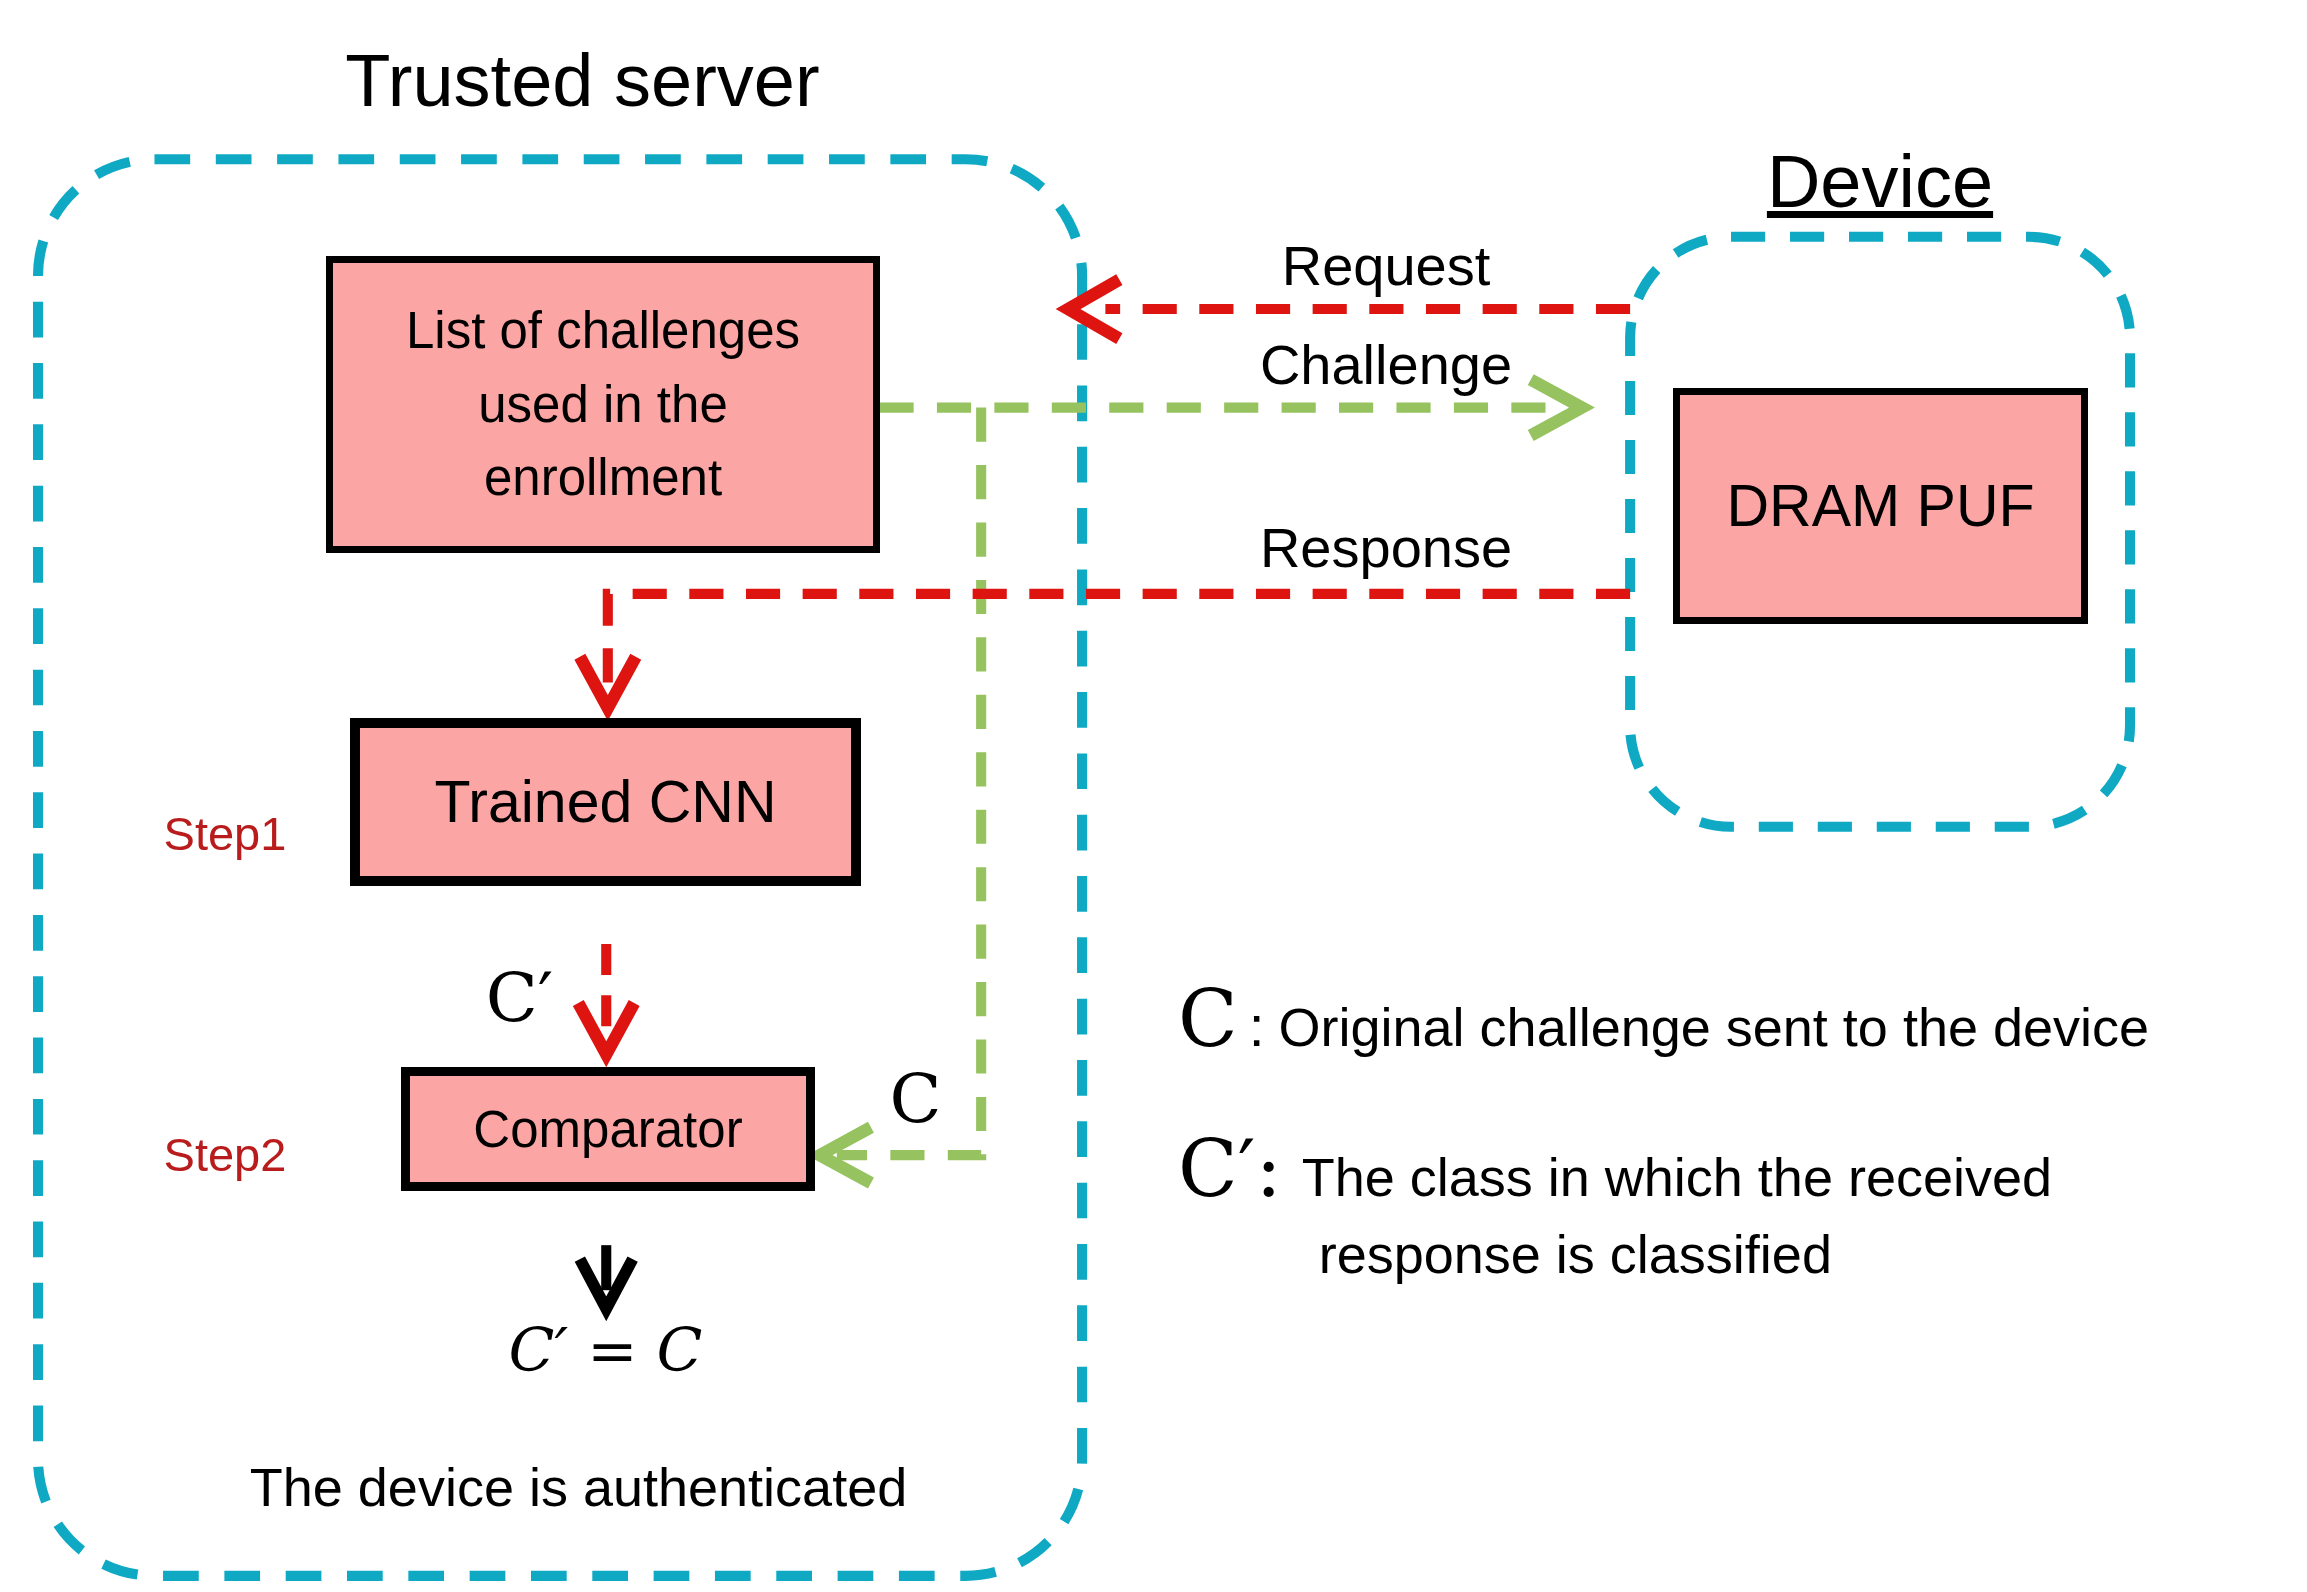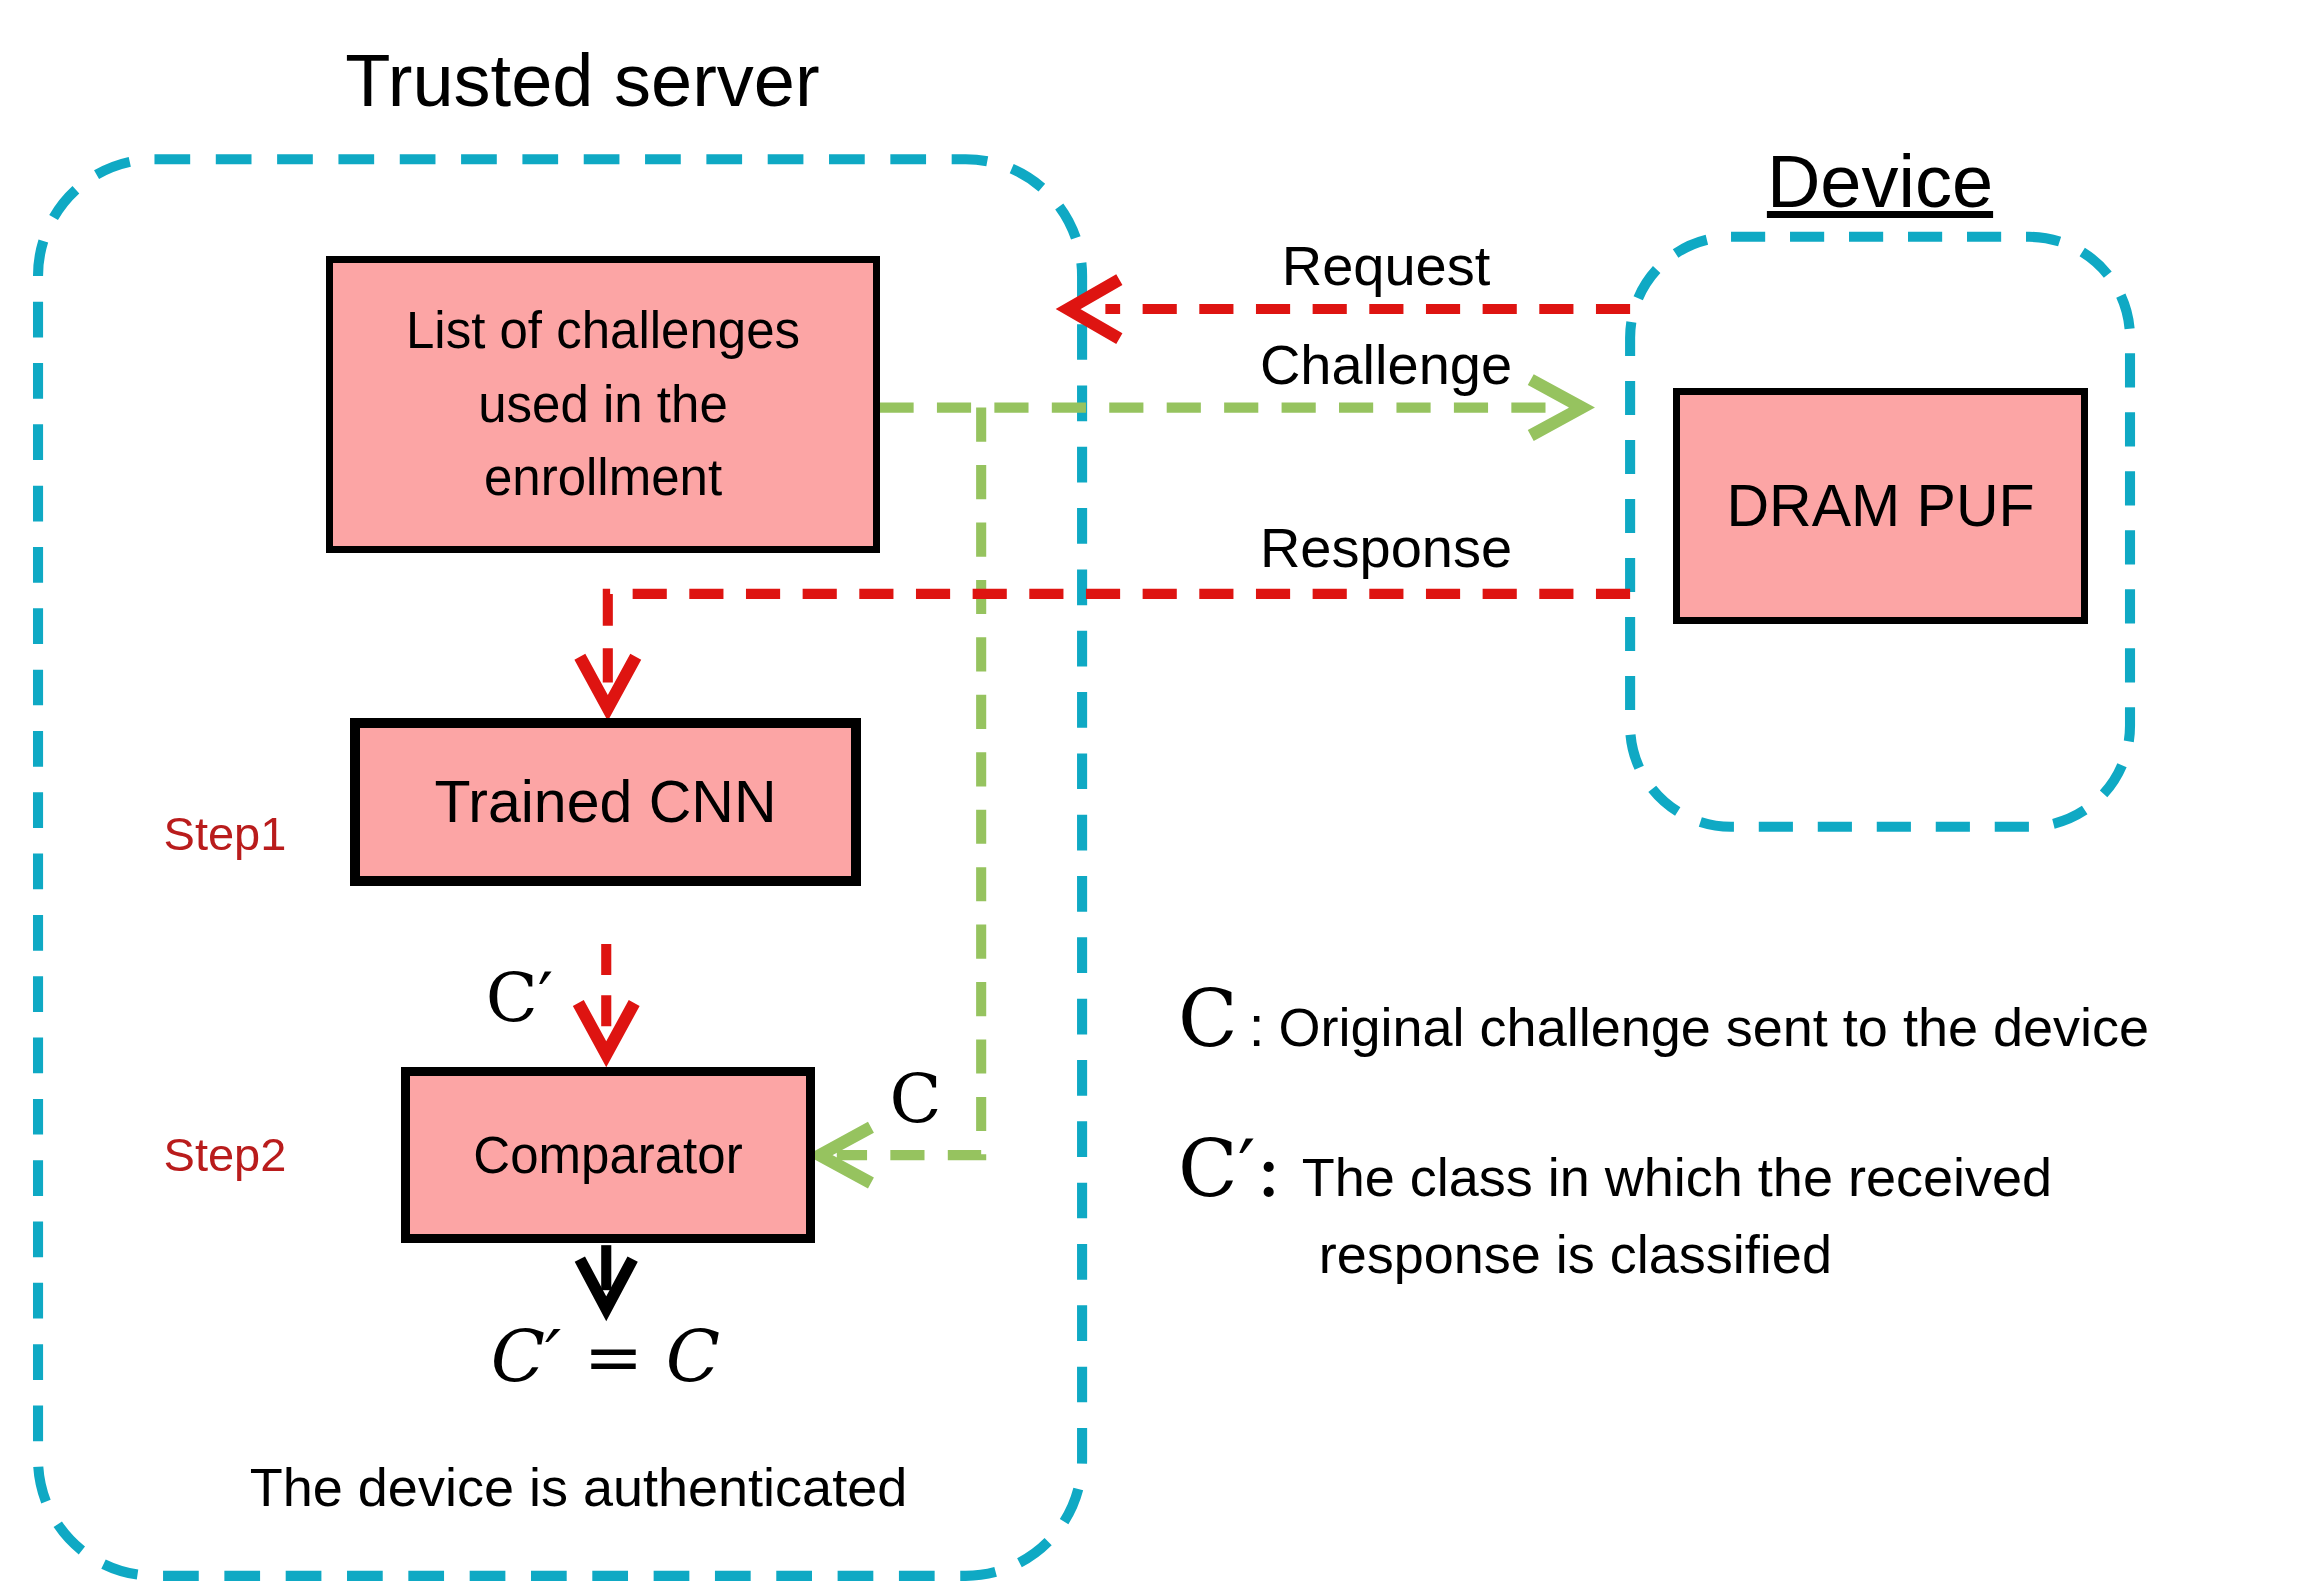--- a/index.html
+++ b/index.html
@@ -38,21 +38,21 @@
     border: 7.8px solid #000000;
     display: flex;
     flex-direction: column;
     align-items: center;
     justify-content: center;
     text-align: center;
     color: #000000;
   }
   #list-box      { left: 326px;  top: 256px;  width: 554px; height: 297px; border-width: 7.8px; font-size: 51px; line-height: 1.45; }
   #cnn-box       { left: 350px;  top: 718px;  width: 511px; height: 168px; border-width: 10px; font-size: 59px; }
-  #comparator-box{ left: 401px;  top: 1067px; width: 414px; height: 176px; border-width: 9.3px; font-size: 51px; }
+  #comparator-box{ left: 401px;  top: 1067px; width: 414px; height: 124px; border-width: 9.3px; font-size: 51px; }
   #dram-box      { left: 1673px; top: 388px;  width: 415px; height: 236px; border-width: 7px;  font-size: 59px; }
 
   .msg-label {
     width: 466px;
     text-align: center;
     font-size: 56px;
     white-space: nowrap;
   }
   #label-request   { left: 1153px; top: 233px; }
   #label-challenge { left: 1153px; top: 332px; }
@@ -69,21 +69,21 @@
   #step2 { left: 101px; top: 1127px; }
 
   .math {
     font-family: "DejaVu Serif", "Liberation Serif", serif;
   }
   #c-prime-label { left: 442px;  top: 958px; width: 155px; text-align: center; font-size: 68px; }
   #c-label       { left: 838px; top: 1059px; width: 155px; text-align: center; font-size: 68px; }
   #equation {
     left: 334px; top: 1315px; width: 543px;
     text-align: center;
-    font-size: 71px;
+    font-size: 60px;
     font-style: italic;
   }
   #result-text {
     left: 74px; top: 1456px; width: 1009px;
     text-align: center;
     font-size: 54px;
     white-space: nowrap;
   }
 
   .legend-row { display: flex; align-items: baseline; }

